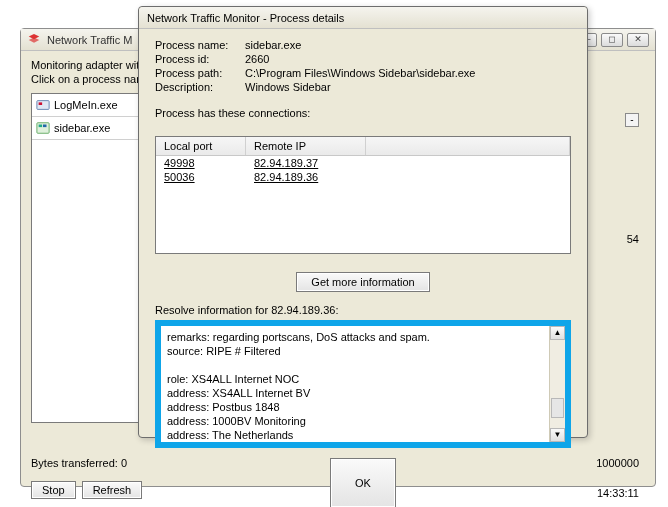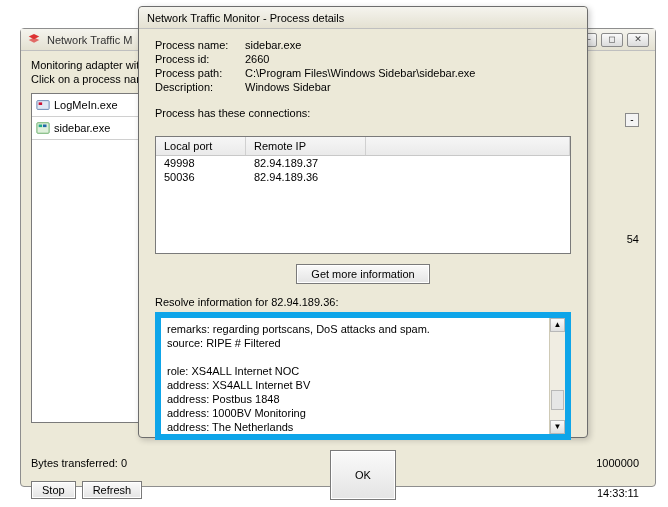--- a/index.html
+++ b/index.html
@@ -142,23 +142,23 @@
     grid-template-columns: 90px 120px 1fr;
     background: linear-gradient(#f6f6f6,#eaeaea);
     border-bottom: 1px solid #c8c8c8;
     font-size: 11px;
   }
   .conn-header > div { padding: 3px 8px; border-right: 1px solid #d0d0d0; }
   .conn-rows > div {
     display: grid;
     grid-template-columns: 90px 120px 1fr;
   }
-  .conn-rows > div > div { padding: 1px 8px; }
-
-  .center-btn { text-align:center; margin: 10px 0 12px 0; }
+  .conn-rows > div > div { padding: 1px 8px; text-decoration: underline; }
+
+  .center-btn { text-align:center; margin: 18px 0 12px 0; }
   .center-btn .btn { padding: 3px 14px; }
 
   .resolve-box {
     height: 128px;
     background: #fff;
     border: 6px solid #0ea5e9;
     position: relative;
     padding: 4px 18px 4px 6px;
     overflow: hidden;
     font-size: 11px;

